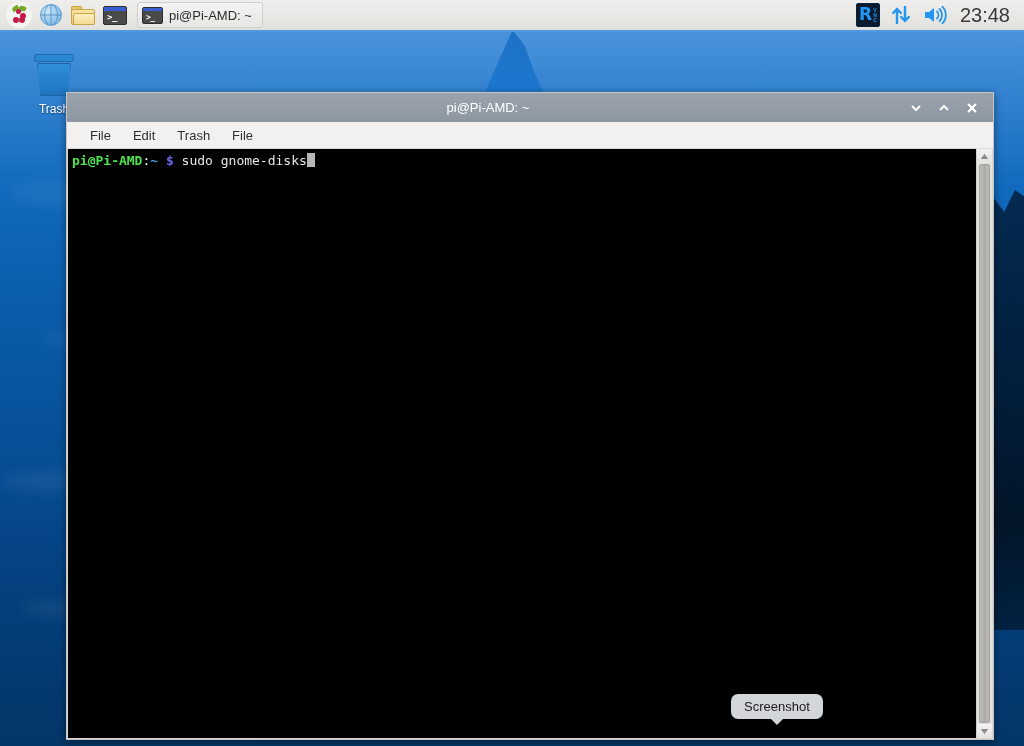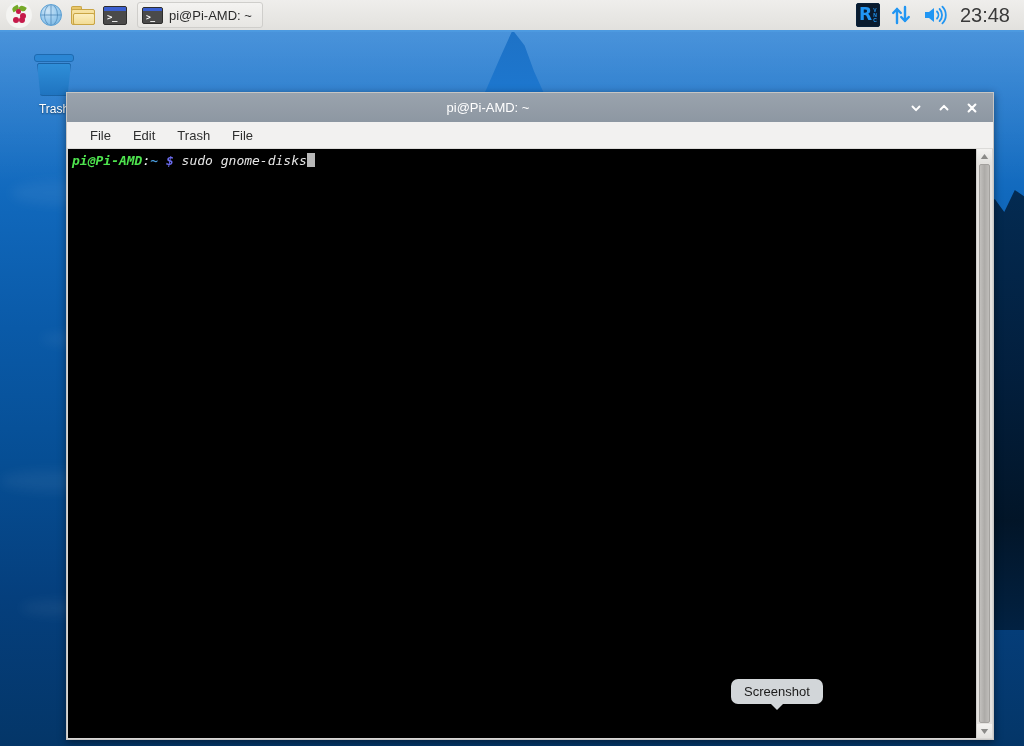--- a/index.html
+++ b/index.html
@@ -327,21 +327,20 @@
     min-height:0;
   }
   #term-body {
     flex:1 1 auto;
     background:#000000;
     padding:4px 1px 0 4px;
     overflow:hidden;
     font-family:"DejaVu Sans Mono", monospace;
     font-size:13px;
     line-height:16px;
-    font-style:italic;
   }
   .term-line { white-space:pre; color:#dcdcdc; }
   .c-user   { color:#4ee44e; font-weight:bold; }
   .c-colon  { color:#ffffff; }
   .c-path   { color:#4b9fe0; font-weight:bold; }
   .c-dollar { color:#6c6cf0; font-weight:bold; }
   .c-cmd    { color:#e6e6e6; }
   .cursor-block {
     display:inline-block;
     width:8px; height:14px;
@@ -373,21 +372,21 @@
     width:100%; height:100%;
     background:linear-gradient(90deg,#c2c0bd,#adabA8,#bfbdba);
     border:1px solid #a3a19e;
     border-radius:2px;
     cursor:pointer;
   }
 
   
   #tooltip {
     position:absolute;
-    left:731px; top:679px;
+    left:731px; top:694px;
     z-index:60;
     background:#d2d6d9;
     color:#1b1b1b;
     font-size:13px;
     padding:5px 13px;
     border-radius:7px;
     box-shadow:0 1px 3px rgba(0,0,0,0.4);
     white-space:nowrap;
     user-select:none;
   }

